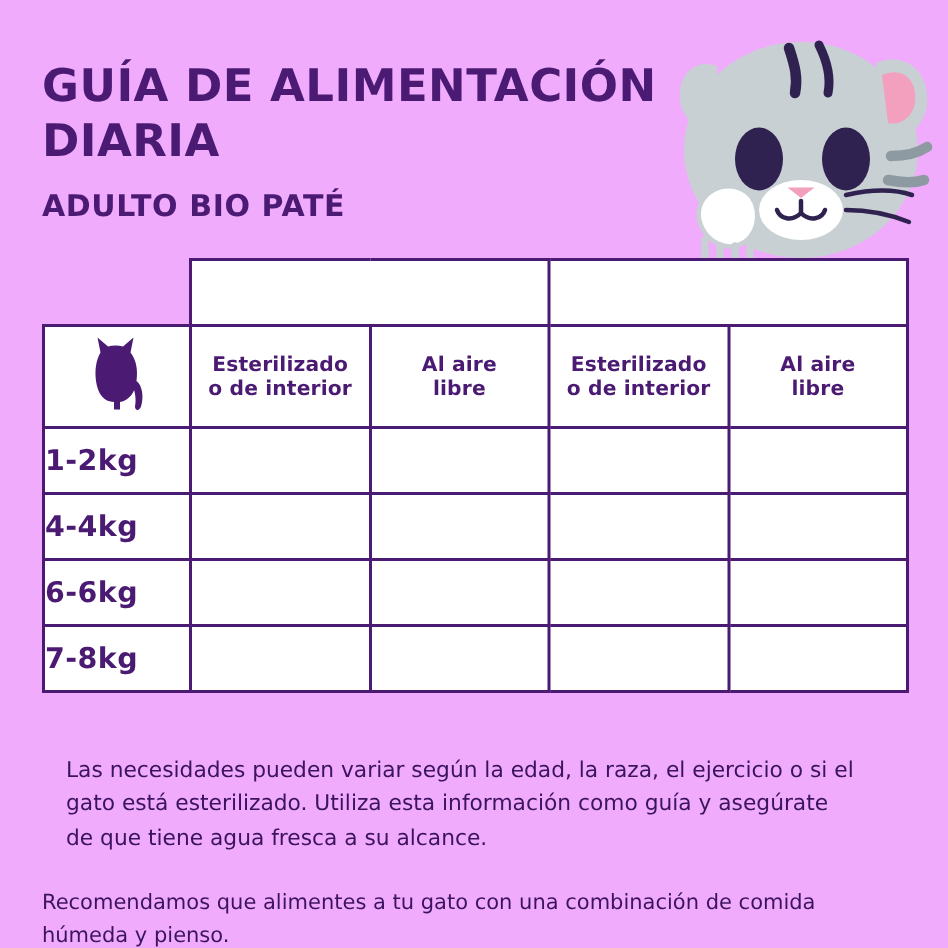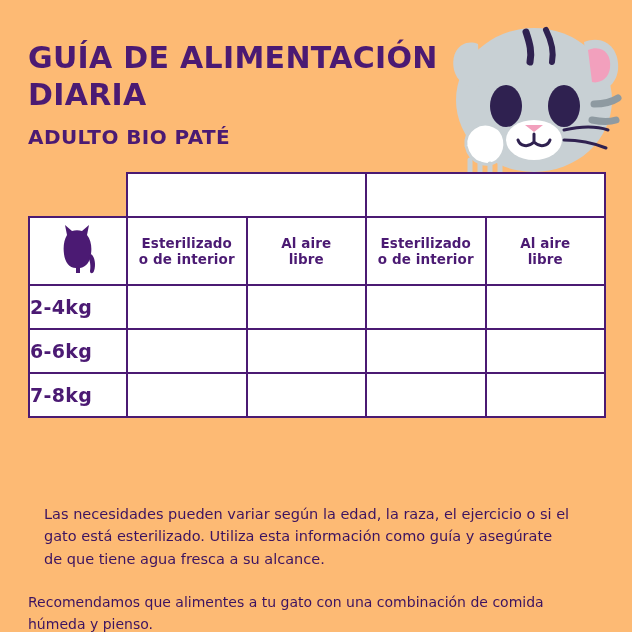--- a/index.html
+++ b/index.html
@@ -10,21 +10,21 @@
     width: 632px;
     height: 632px;
     background: #ffffff;
     font-family: "DejaVu Sans", sans-serif;
     overflow: hidden;
   }
   .page {
     position: relative;
     width: 632px;
     height: 632px;
-    background: #fdba74;
+    background: #f0abfc;
     box-sizing: border-box;
   }
 
   
   .header {
     position: absolute;
     left: 28px;
     top: 40px;
     width: 430px;
   }
@@ -205,21 +205,28 @@
 o de interior</td>
           <td class="subhead">Al aire
 libre</td>
           <td class="subhead">Esterilizado
 o de interior</td>
           <td class="subhead">Al aire
 libre</td>
         </tr>
 
         <tr>
-          <td class="weight-cell">2-4kg</td>
+          <td class="weight-cell">1-2kg</td>
+          <td class="data-cell"></td>
+          <td class="data-cell"></td>
+          <td class="data-cell"></td>
+          <td class="data-cell"></td>
+        </tr>
+        <tr>
+          <td class="weight-cell">4-4kg</td>
           <td class="data-cell"></td>
           <td class="data-cell"></td>
           <td class="data-cell"></td>
           <td class="data-cell"></td>
         </tr>
         <tr>
           <td class="weight-cell">6-6kg</td>
           <td class="data-cell"></td>
           <td class="data-cell"></td>
           <td class="data-cell"></td>

